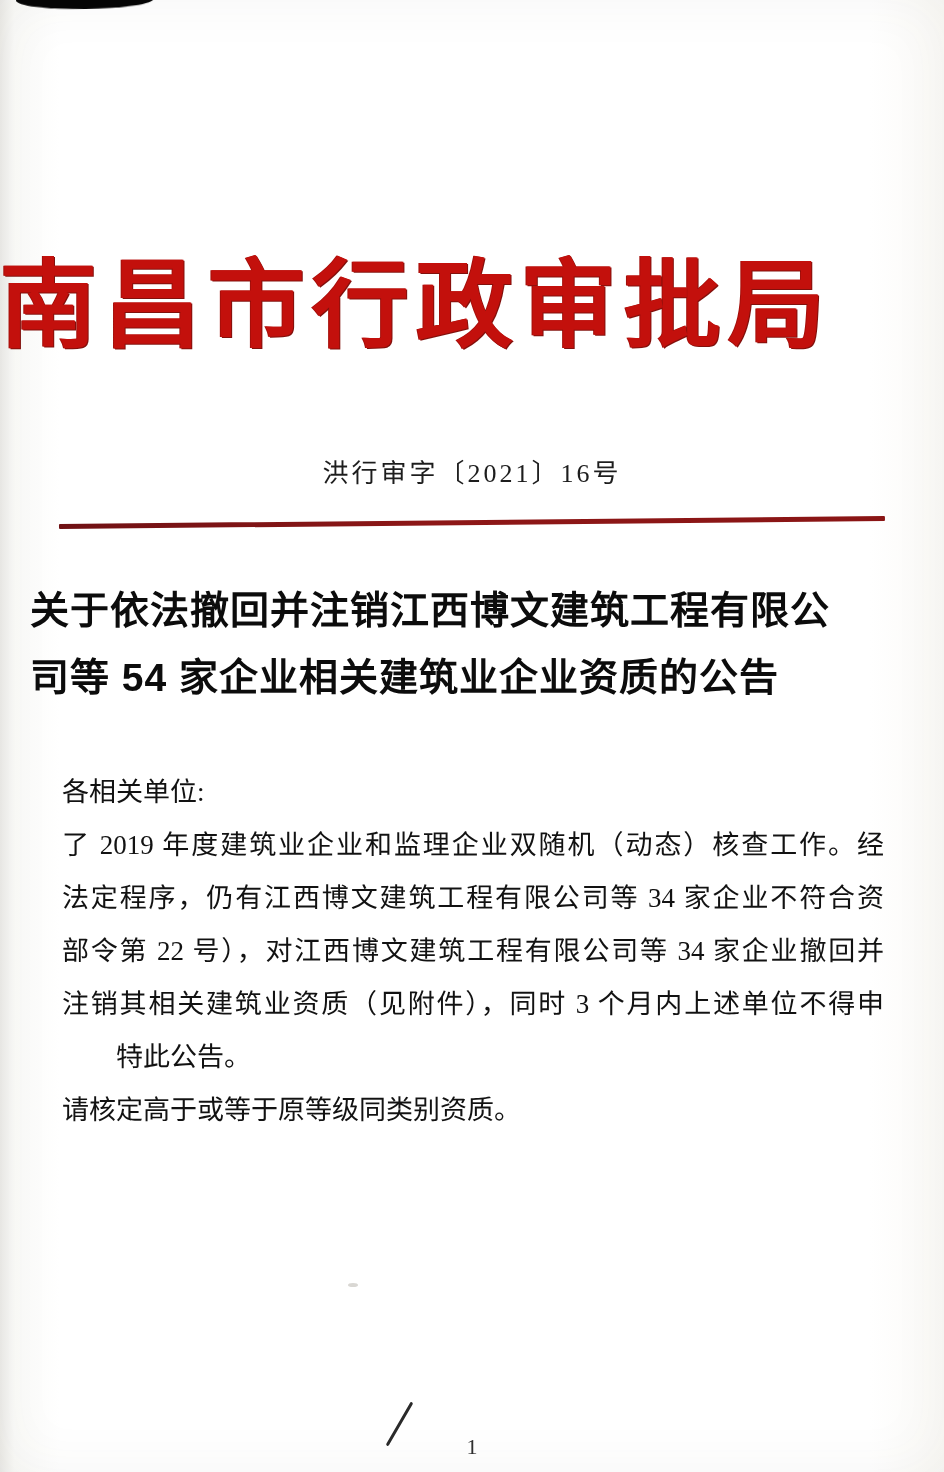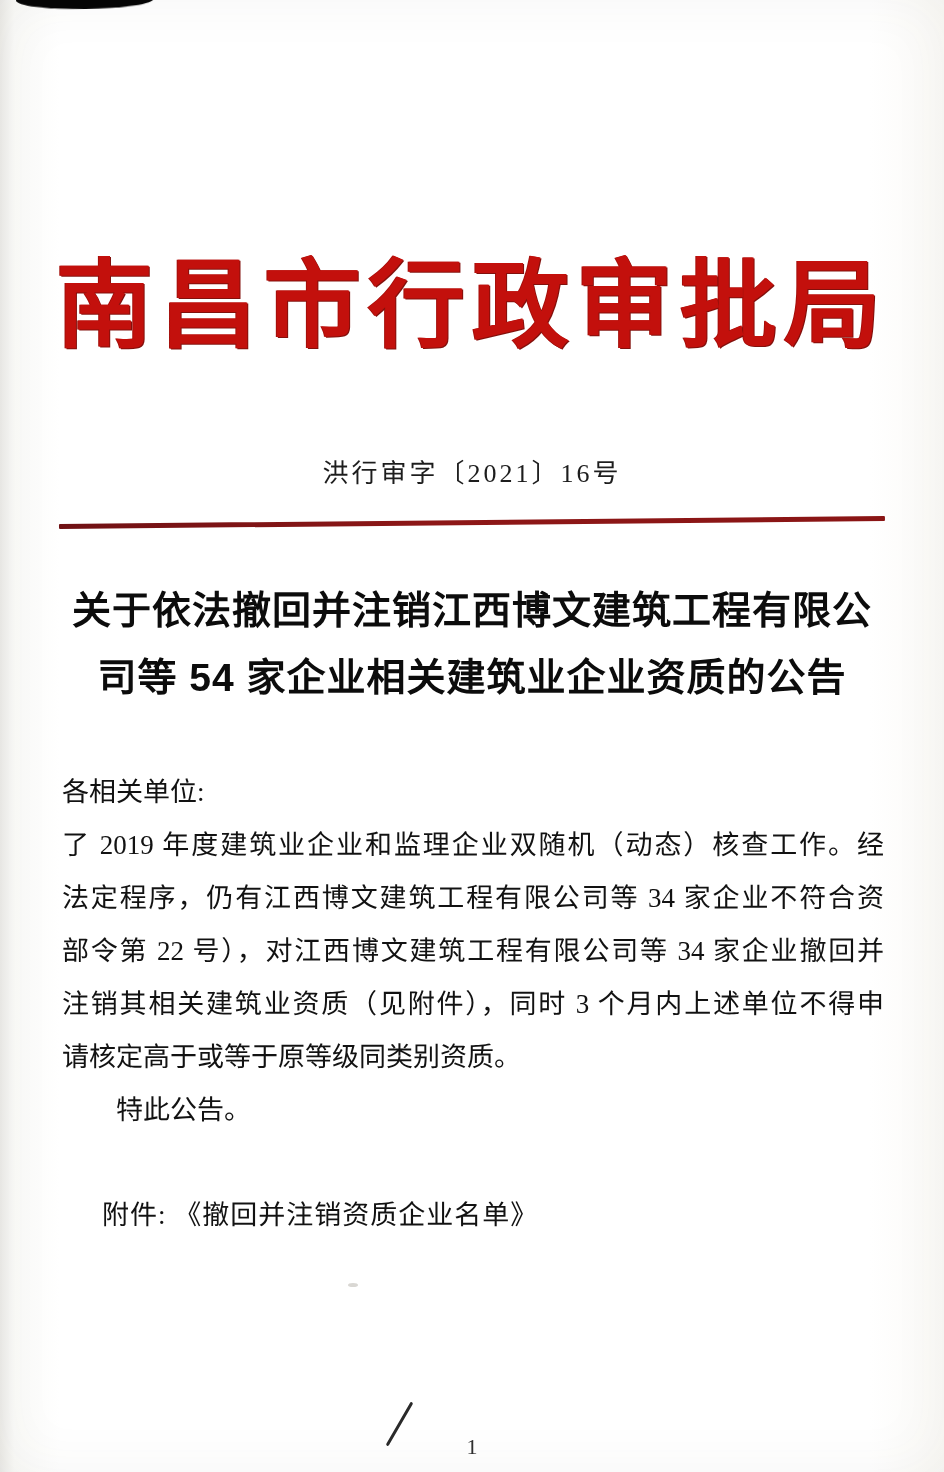--- a/index.html
+++ b/index.html
@@ -17,21 +17,21 @@
   }
   
   .smudge{
     position:absolute;top:-10px;left:16px;width:138px;height:19px;
     background:#050505;border-radius:50%;
     transform:rotate(-0.8deg);
     filter:blur(0.6px);
   }
   .agency{
     position:absolute;top:232px;left:0;right:0;margin:0;
-    text-align:center;
+    text-align:left;
     font-size:97px;line-height:150px;
     font-weight:bold;
     letter-spacing:7px;
     color:#c3100c;
     text-shadow:1px 1px 0 #82100c, -1px 0 0 #a50f0b;
     font-family:"Liberation Serif","DejaVu Serif",serif;
     white-space:nowrap;
   }
   .docno{
     position:absolute;top:452px;left:0;right:0;
@@ -42,21 +42,21 @@
   }
   .redline{
     position:absolute;top:524px;left:59px;width:826px;height:5px;
     background:linear-gradient(90deg,#701114 0%,#8d1717 45%,#8a1515 100%);
     transform:rotate(-0.55deg);
     transform-origin:left center;
     border-radius:1px;
   }
   .notice-title{
     position:absolute;top:577px;left:30px;right:30px;
-    text-align:center;
+    text-align:left;
     font-size:39px;line-height:67px;
     font-weight:900;
     color:#0c0c0c;
     font-family:"Liberation Sans","DejaVu Sans",sans-serif;
     letter-spacing:1px;
     white-space:nowrap;
   }
   .bodytext{
     position:absolute;top:766px;left:62px;width:822px;
     font-size:27px;line-height:53px;
@@ -100,23 +100,22 @@
     <div>关于依法撤回并注销江西博文建筑工程有限公</div>
     <div>司等 54 家企业相关建筑业企业资质的公告</div>
   </div>
 
   <div class="bodytext">
     <div class="line">各相关单位:</div>
     <div class="line j">了 2019 年度建筑业企业和监理企业双随机（动态）核查工作。经</div>
     <div class="line j">法定程序，仍有江西博文建筑工程有限公司等 34 家企业不符合资</div>
     <div class="line j">部令第 22 号），对江西博文建筑工程有限公司等 34 家企业撤回并</div>
     <div class="line j">注销其相关建筑业资质（见附件），同时 3 个月内上述单位不得申</div>
+    <div class="line ind">特此公告。</div>
     <div class="line">请核定高于或等于原等级同类别资质。</div>
-    <div class="line ind">特此公告。</div>
-    <div class="attachment">附件: 《撤回并注销资质企业名单》</div>
   </div>
 
   <div class="noise-a"></div>
 
   <div class="slash"></div>
 
   <div class="pagenum">1</div>
 
 </div>
 

